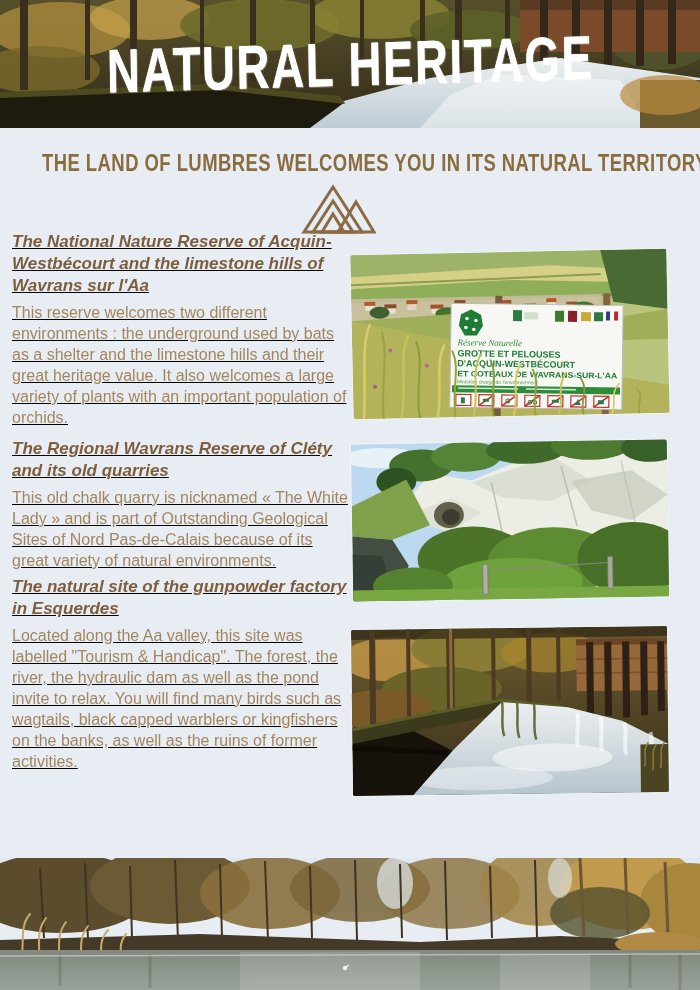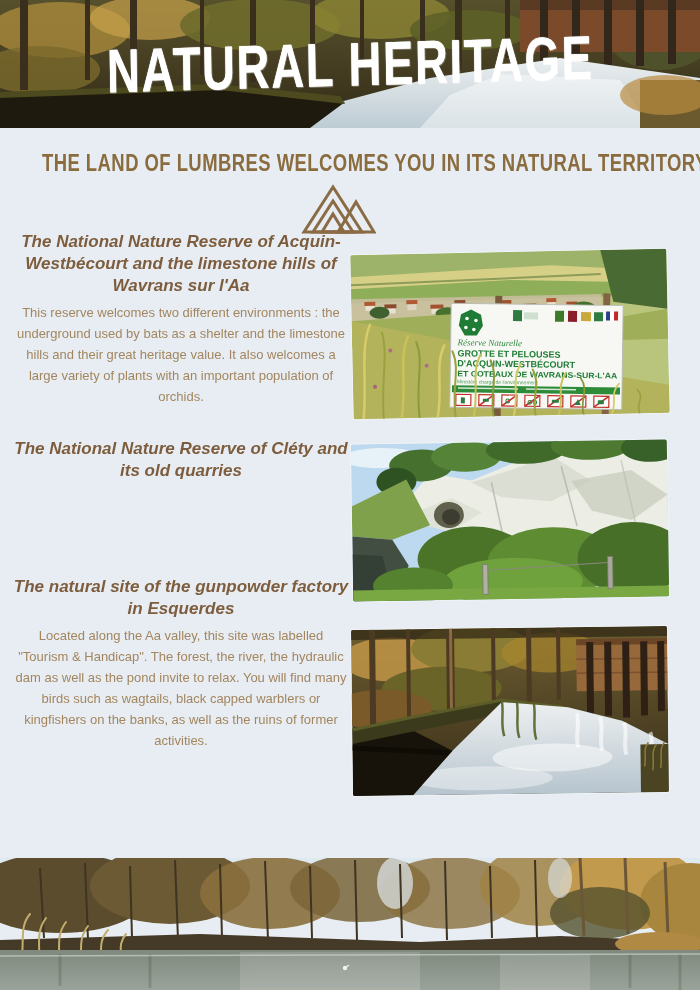--- a/index.html
+++ b/index.html
@@ -12,24 +12,24 @@
               display:flex;align-items:center;justify-content:center;pointer-events:none;}
   .title-wrap h1{margin:0;color:#ffffff;font-size:57px;font-weight:bold;letter-spacing:2px;
                  white-space:nowrap;transform:scale(.80,1.08) rotate(-1.2deg);
                  text-shadow:0 0 1px #fff, 1px 1px 0 rgba(255,255,255,.25);}
   
   .subtitle{position:absolute;top:151px;left:0;width:700px;text-align:center;
             color:#8a6c3e;font-weight:bold;font-size:21px;white-space:nowrap;
             transform:scale(.88,1.1);letter-spacing:.5px;}
   .mountain{position:absolute;top:184px;left:300px;width:76px;height:50px;}
   
-  .sec{position:absolute;left:12px;width:338px;text-align:center;}
+  .sec{position:absolute;left:12px;width:338px;text-align:left;text-decoration:underline;}
   .sec h2{margin:0 0 5px 0;color:#7d5d3d;font-style:italic;font-weight:bold;
           font-size:17px;line-height:22px;}
-  .sec p{margin:0;color:#a3865f;font-size:13px;line-height:21px;}
+  .sec p{margin:0;color:#a3865f;font-size:16px;line-height:21px;}
   .sec1{top:231px}.sec2{top:438px}.sec3{top:576px}
   
   .photo{position:absolute;left:352px;width:316px;overflow:hidden;border-radius:2px;
          box-shadow:0 0 0 1px rgba(255,255,255,.35);}
   .photo svg{display:block;}
   .photo1{top:252px;height:164px;transform:rotate(-1.2deg);}
   .photo2{top:442px;height:157px;transform:rotate(-0.9deg);}
   .photo3{top:628px;height:166px;transform:rotate(-0.7deg);}
   .footer-photo{position:absolute;top:858px;left:0;width:700px;height:132px;overflow:hidden;}
   .sign-serif{font-family:"Liberation Serif",serif;font-style:italic;}
@@ -241,21 +241,22 @@
         <path d="M258,164 C264,152 256,144 266,134" stroke="#d8cc6a" stroke-width="1.8"></path>
         <path d="M286,164 C282,154 292,148 284,140" stroke="#9aa23f" stroke-width="1.8"></path>
       </g>
       <circle cx="38" cy="96" r="2" fill="#b06a8a"></circle>
       <circle cx="74" cy="112" r="2" fill="#b06a8a"></circle>
       <circle cx="22" cy="132" r="2" fill="#a85f80"></circle>
     </svg>
   </figure>
 
   <section class="sec sec2">
-    <h2>The National Nature Reserve of Cléty and its old quarries</h2>
+    <h2>The Regional Wavrans Reserve of Cléty and its old quarries</h2>
+    <p>This old chalk quarry is nicknamed « The White Lady » and is part of Outstanding Geological Sites of Nord Pas-de-Calais because of its great variety of natural environments.</p>
   </section>
 
   <figure class="photo photo2" style="margin:0">
     <svg width="316" height="157" viewBox="0 0 316 157" preserveAspectRatio="none">
       <rect width="316" height="157" fill="#bcd9ef"></rect>
       <ellipse cx="30" cy="14" rx="40" ry="10" fill="#e6f1f8"></ellipse>
 
       <polygon points="50,62 80,30 120,38 160,22 200,8 260,2 316,0 316,120 250,118 180,106 120,96 75,82" fill="#eceee6"></polygon>
       <polygon points="120,40 160,28 200,14 240,40 200,60 150,55" fill="#d7dace" opacity=".8"></polygon>
       <polygon points="220,40 280,30 316,55 280,80 240,70" fill="#c6cabb" opacity=".7"></polygon>

